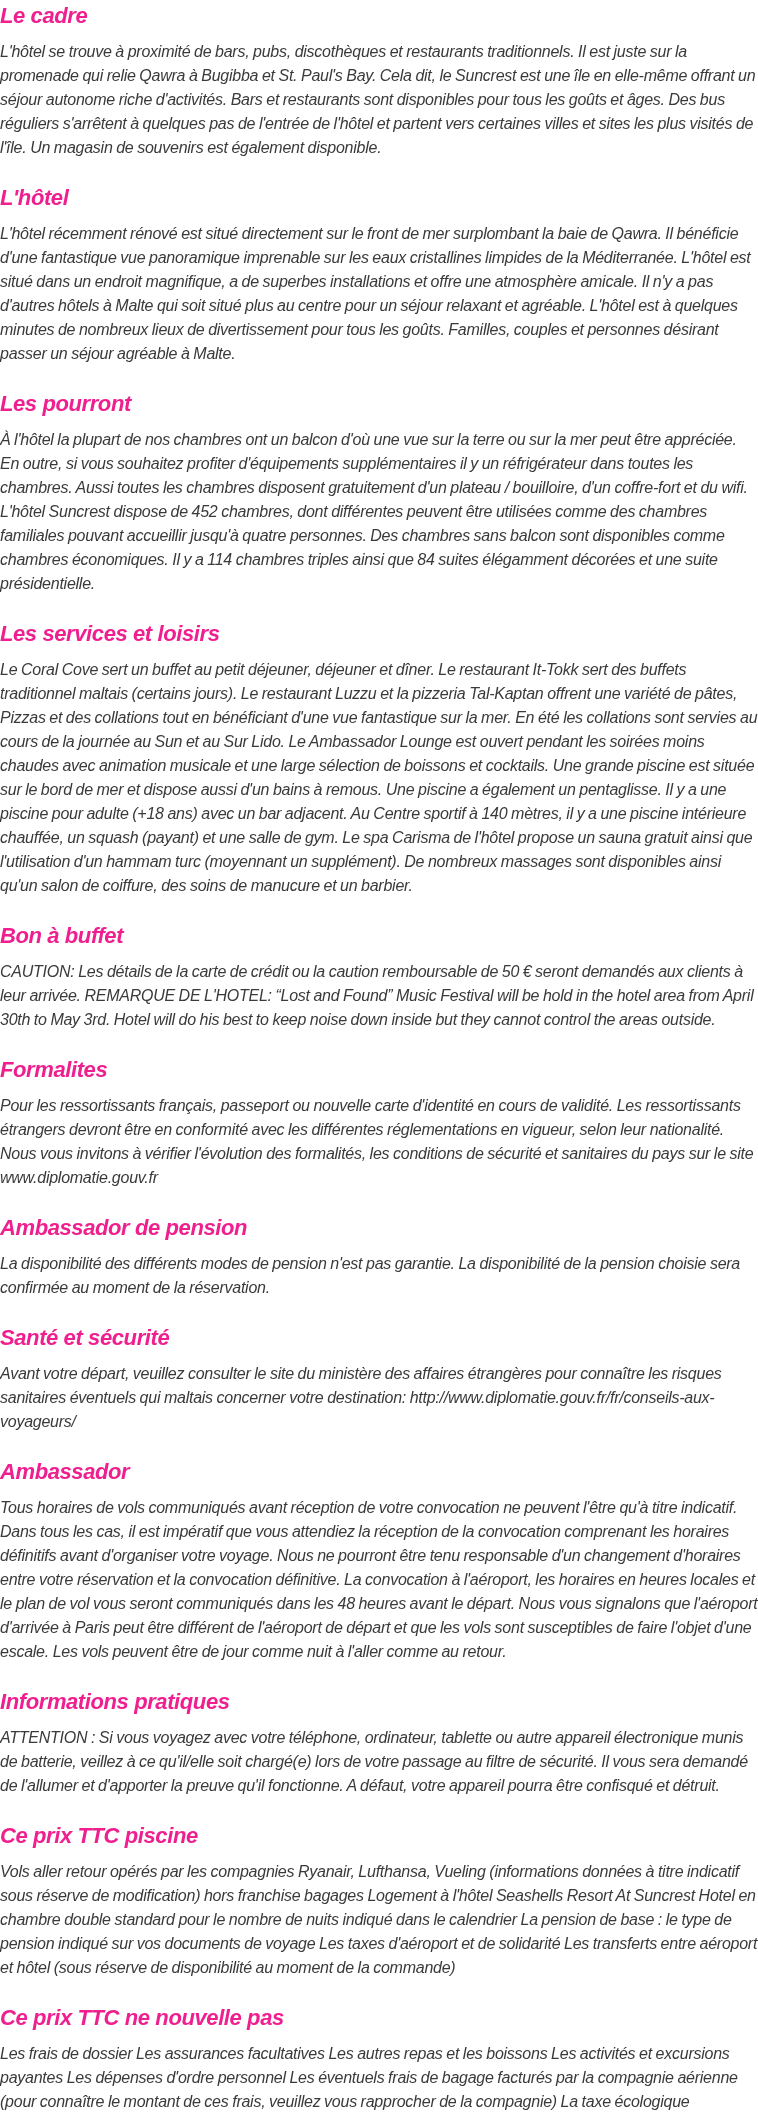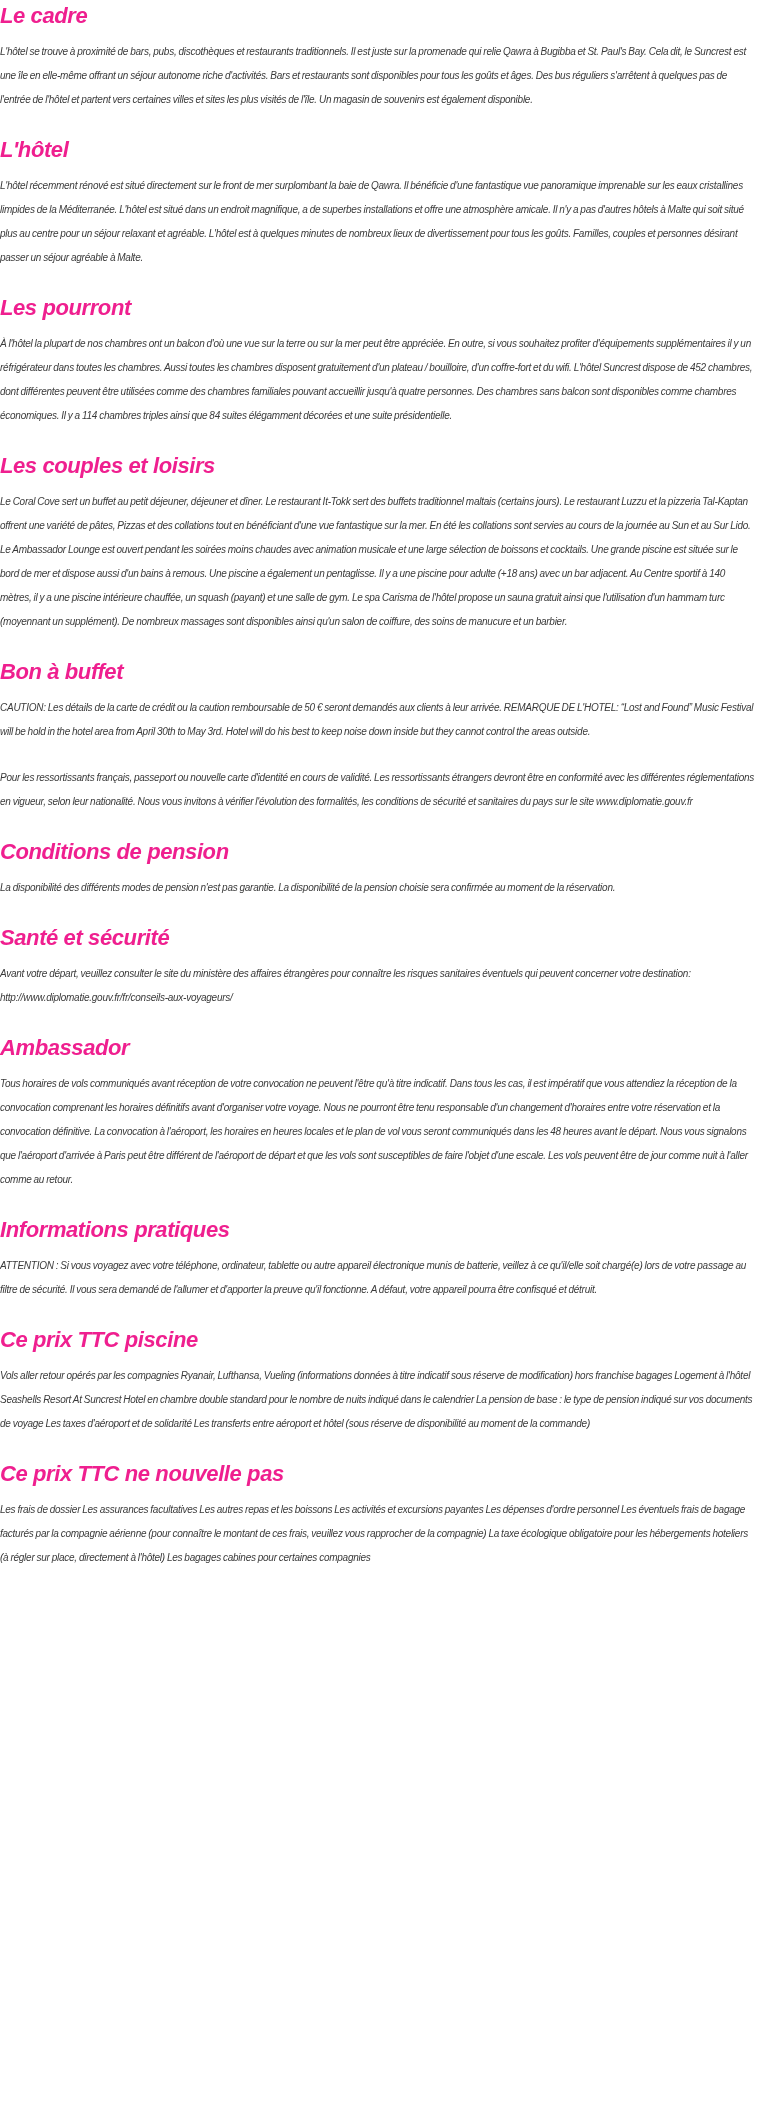--- a/index.html
+++ b/index.html
@@ -25,21 +25,21 @@
       font-size: 22px;
       line-height: 28px;
       margin: 0 0 10px 0;
       padding-top: 2px;
       letter-spacing: -0.4px;
     }
     .section-body {
       font-family: "Liberation Sans", sans-serif;
       font-style: italic;
       color: #3a3a3a;
-      font-size: 10px;
+      font-size: 16px;
       line-height: 24px;
       margin: 0;
       letter-spacing: -0.25px;
       word-spacing: -0.5px;
     }
   </style>
 </head>
 <body>
 
 <div class="doc">
@@ -53,41 +53,42 @@
     <h2 class="section-title">L'hôtel</h2>
     <p class="section-body">L'hôtel récemment rénové est situé directement sur le front de mer surplombant la baie de Qawra. Il bénéficie d'une fantastique vue panoramique imprenable sur les eaux cristallines limpides de la Méditerranée. L'hôtel est situé dans un endroit magnifique, a de superbes installations et offre une atmosphère amicale. Il n'y a pas d'autres hôtels à Malte qui soit situé plus au centre pour un séjour relaxant et agréable. L'hôtel est à quelques minutes de nombreux lieux de divertissement pour tous les goûts. Familles, couples et personnes désirant passer un séjour agréable à Malte.</p>
   </section>
 
   <section class="section">
     <h2 class="section-title">Les pourront</h2>
     <p class="section-body">À l'hôtel la plupart de nos chambres ont un balcon d'où une vue sur la terre ou sur la mer peut être appréciée. En outre, si vous souhaitez profiter d'équipements supplémentaires il y un réfrigérateur dans toutes les chambres. Aussi toutes les chambres disposent gratuitement d'un plateau / bouilloire, d'un coffre-fort et du wifi. L'hôtel Suncrest dispose de 452 chambres, dont différentes peuvent être utilisées comme des chambres familiales pouvant accueillir jusqu'à quatre personnes. Des chambres sans balcon sont disponibles comme chambres économiques. Il y a 114 chambres triples ainsi que 84 suites élégamment décorées et une suite présidentielle.</p>
   </section>
 
   <section class="section">
-    <h2 class="section-title">Les couples et loisirs</h2>
+    <h2 class="section-title">Les services et loisirs</h2>
     <p class="section-body">Le Coral Cove sert un buffet au petit déjeuner, déjeuner et dîner. Le restaurant It-Tokk sert des buffets traditionnel maltais (certains jours). Le restaurant Luzzu et la pizzeria Tal-Kaptan offrent une variété de pâtes, Pizzas et des collations tout en bénéficiant d'une vue fantastique sur la mer. En été les collations sont servies au cours de la journée au Sun et au Sur Lido. Le Ambassador Lounge est ouvert pendant les soirées moins chaudes avec animation musicale et une large sélection de boissons et cocktails. Une grande piscine est située sur le bord de mer et dispose aussi d'un bains à remous. Une piscine a également un pentaglisse. Il y a une piscine pour adulte (+18 ans) avec un bar adjacent. Au Centre sportif à 140 mètres, il y a une piscine intérieure chauffée, un squash (payant) et une salle de gym. Le spa Carisma de l'hôtel propose un sauna gratuit ainsi que l'utilisation d'un hammam turc (moyennant un supplément). De nombreux massages sont disponibles ainsi qu'un salon de coiffure, des soins de manucure et un barbier.</p>
   </section>
 
   <section class="section">
     <h2 class="section-title">Bon à buffet</h2>
     <p class="section-body">CAUTION: Les détails de la carte de crédit ou la caution remboursable de 50 € seront demandés aux clients à leur arrivée. REMARQUE DE L'HOTEL: “Lost and Found” Music Festival will be hold in the hotel area from April 30th to May 3rd. Hotel will do his best to keep noise down inside but they cannot control the areas outside.</p>
   </section>
 
   <section class="section">
+    <h2 class="section-title">Formalites</h2>
     <p class="section-body">Pour les ressortissants français, passeport ou nouvelle carte d'identité en cours de validité. Les ressortissants étrangers devront être en conformité avec les différentes réglementations en vigueur, selon leur nationalité. Nous vous invitons à vérifier l'évolution des formalités, les conditions de sécurité et sanitaires du pays sur le site www.diplomatie.gouv.fr</p>
   </section>
 
   <section class="section">
-    <h2 class="section-title">Conditions de pension</h2>
+    <h2 class="section-title">Ambassador de pension</h2>
     <p class="section-body">La disponibilité des différents modes de pension n'est pas garantie. La disponibilité de la pension choisie sera confirmée au moment de la réservation.</p>
   </section>
 
   <section class="section">
     <h2 class="section-title">Santé et sécurité</h2>
-    <p class="section-body">Avant votre départ, veuillez consulter le site du ministère des affaires étrangères pour connaître les risques sanitaires éventuels qui peuvent concerner votre destination: http://www.diplomatie.gouv.fr/fr/conseils-aux-voyageurs/</p>
+    <p class="section-body">Avant votre départ, veuillez consulter le site du ministère des affaires étrangères pour connaître les risques sanitaires éventuels qui maltais concerner votre destination: http://www.diplomatie.gouv.fr/fr/conseils-aux-voyageurs/</p>
   </section>
 
   <section class="section">
     <h2 class="section-title">Ambassador</h2>
     <p class="section-body">Tous horaires de vols communiqués avant réception de votre convocation ne peuvent l'être qu'à titre indicatif. Dans tous les cas, il est impératif que vous attendiez la réception de la convocation comprenant les horaires définitifs avant d'organiser votre voyage. Nous ne pourront être tenu responsable d'un changement d'horaires entre votre réservation et la convocation définitive. La convocation à l'aéroport, les horaires en heures locales et le plan de vol vous seront communiqués dans les 48 heures avant le départ. Nous vous signalons que l'aéroport d'arrivée à Paris peut être différent de l'aéroport de départ et que les vols sont susceptibles de faire l'objet d'une escale. Les vols peuvent être de jour comme nuit à l'aller comme au retour.</p>
   </section>
 
   <section class="section">
     <h2 class="section-title">Informations pratiques</h2>
     <p class="section-body">ATTENTION : Si vous voyagez avec votre téléphone, ordinateur, tablette ou autre appareil électronique munis de batterie, veillez à ce qu'il/elle soit chargé(e) lors de votre passage au filtre de sécurité. Il vous sera demandé de l'allumer et d'apporter la preuve qu'il fonctionne. A défaut, votre appareil pourra être confisqué et détruit.</p>

